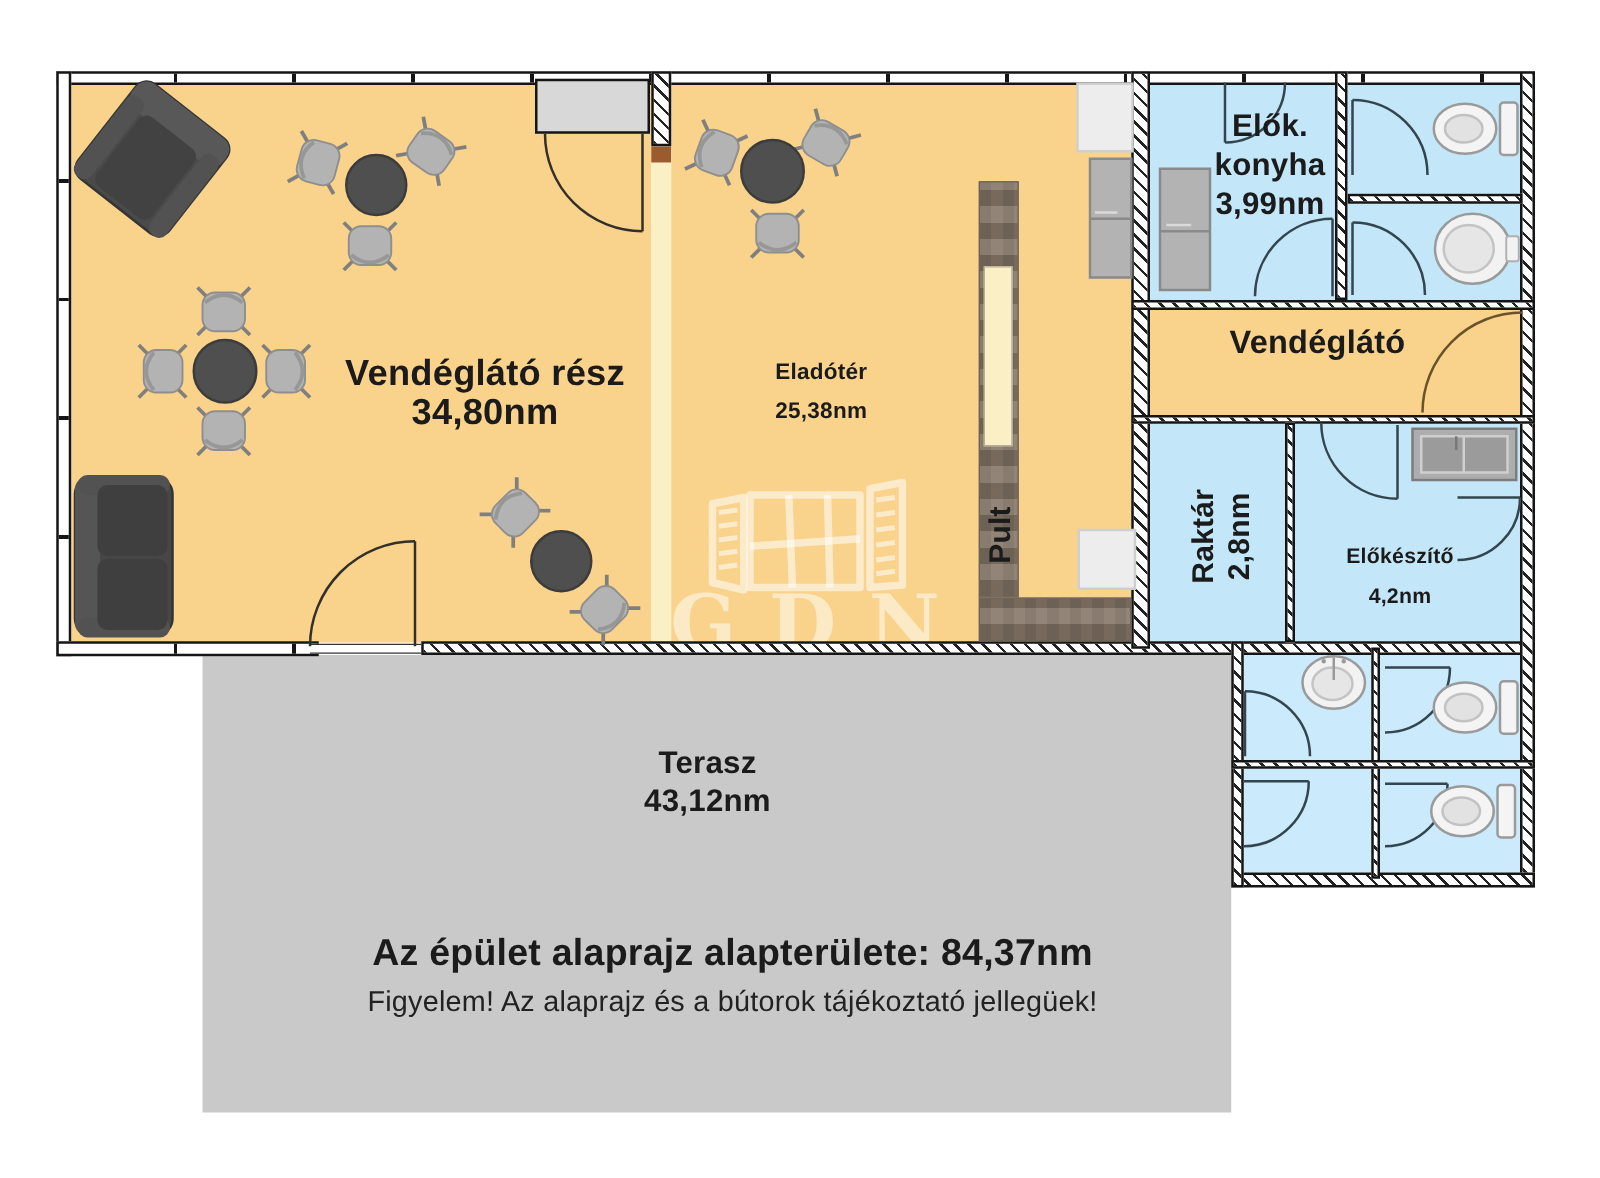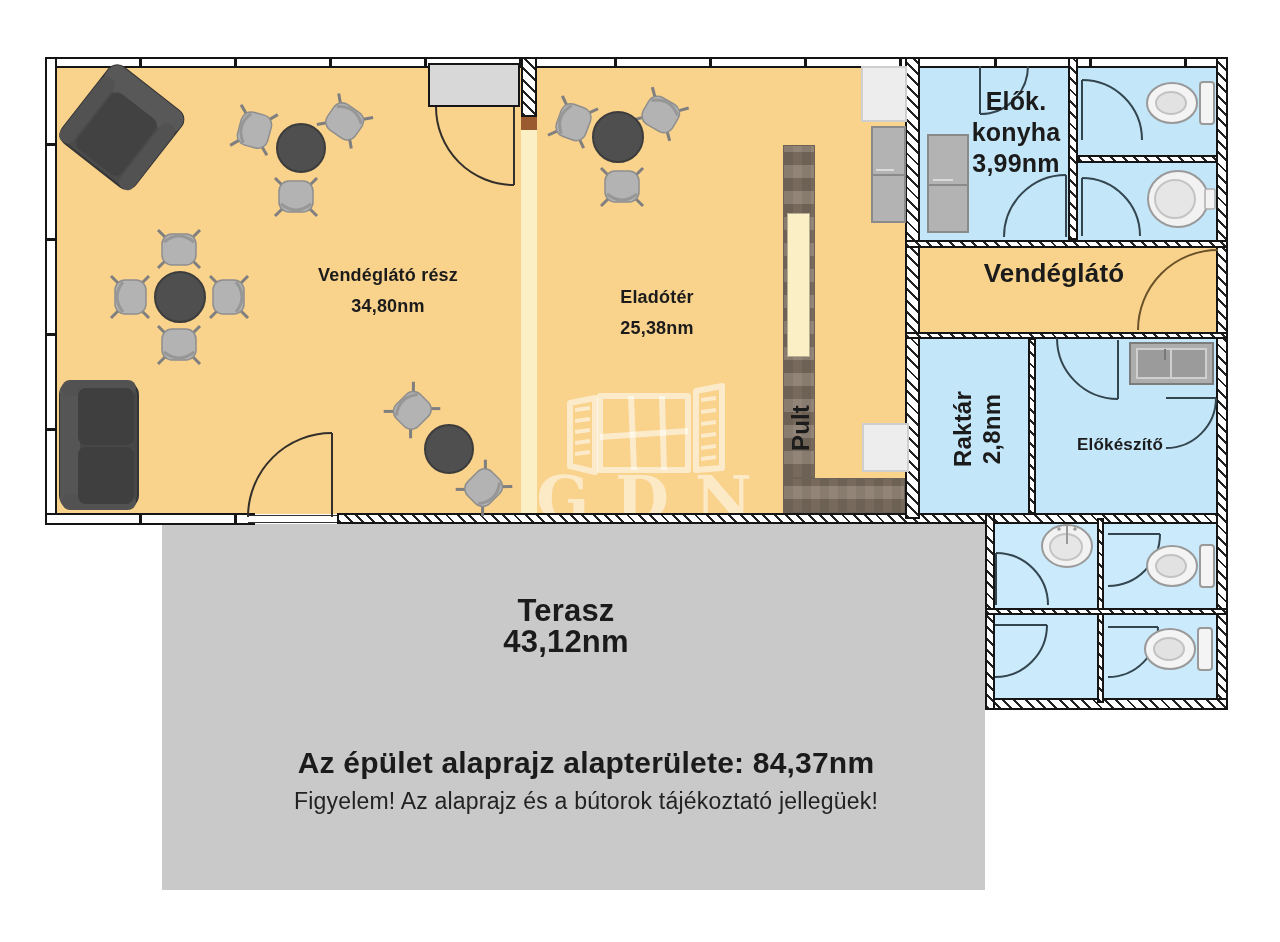--- a/index.html
+++ b/index.html
@@ -223,21 +223,21 @@
       <use href="#chair" transform="translate(622,187) rotate(180)"></use>
     </g>
     <g fill="#4F4F4F" stroke="#3C3C3C" stroke-width="2">
       <circle cx="301" cy="148" r="24"></circle>
       <circle cx="180" cy="297" r="25"></circle>
       <circle cx="449" cy="449" r="24"></circle>
       <circle cx="618" cy="137" r="25"></circle>
     </g>
   </svg>
 
-  <div class="rl z6" style="left:238px;top:260px;width:300px;font-size:18px;line-height:31px;">
+  <div class="rl z6" style="left:238px;top:284px;width:300px;font-size:29px;line-height:31px;">
     <div>Vendéglátó rész</div>
     <div>34,80nm</div>
   </div>
   <div class="rl z6" style="left:507px;top:282px;width:300px;font-size:18px;line-height:31px;">
     <div>Eladótér</div>
     <div>25,38nm</div>
   </div>
   <div class="rl z6" style="left:946px;top:86px;width:140px;font-size:25px;line-height:31px;">
     <div>Elők.</div>
     <div>konyha</div>
@@ -245,23 +245,24 @@
   </div>
   <div class="rl z6" style="left:904px;top:257px;width:300px;font-size:26px;line-height:33px;">
     <div>Vendéglátó</div>
   </div>
   <div class="rl rot z6" style="left:917px;top:400px;width:120px;font-size:24px;line-height:29px;">
     <div>Raktár</div>
     <div>2,8nm</div>
   </div>
   <div class="rl z6" style="left:1020px;top:429px;width:200px;font-size:17px;line-height:32px;">
     <div>Előkészítő</div>
+    <div>4,2nm</div>
   </div>
   <div class="rl rot z6" style="left:761px;top:415px;width:80px;font-size:24px;line-height:26px;">Pult</div>
-  <div class="rl z6" style="left:416px;top:595px;width:300px;font-size:31px;line-height:31px;">
+  <div class="rl z6" style="left:416px;top:595px;width:300px;font-size:25px;line-height:31px;">
     <div>Terasz</div>
     <div>43,12nm</div>
   </div>
 
   <div class="rl z6" style="left:236px;top:746px;width:700px;font-size:30px;line-height:34px;">Az épület alaprajz alapterülete: 84,37nm</div>
   <div class="rl z6" style="left:236px;top:787px;width:700px;font-size:23px;line-height:28px;font-weight:normal;color:#222;">Figyelem! Az alaprajz és a bútorok tájékoztató jellegüek!</div>
 
 </div>
 
 </body></html>

